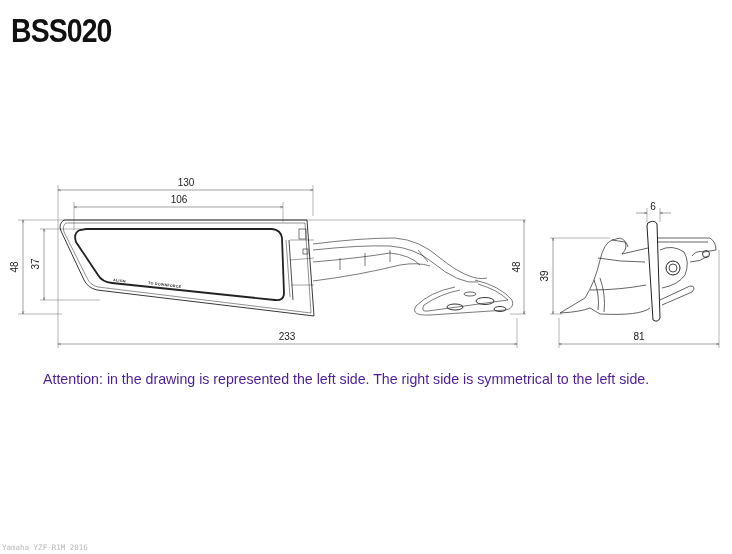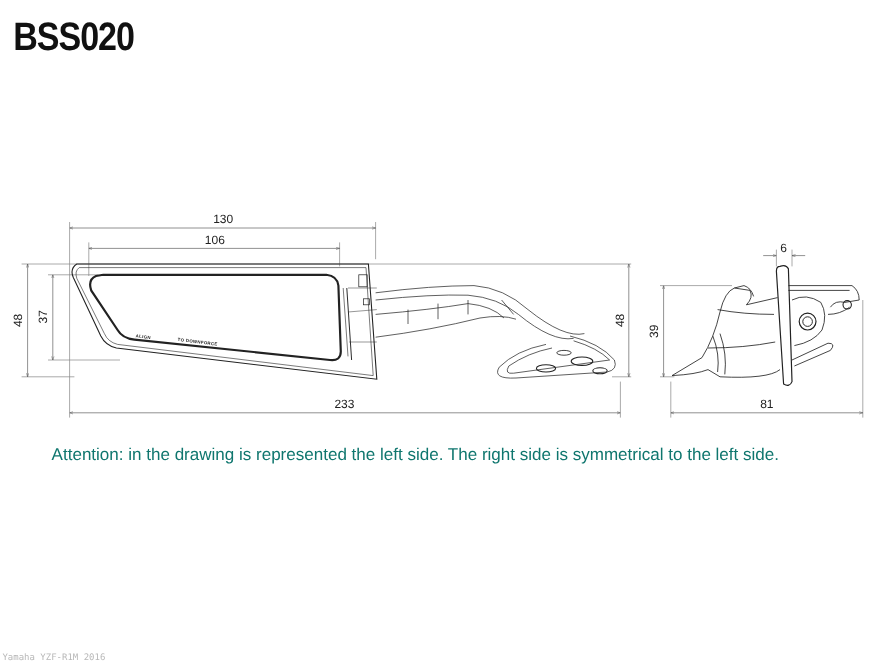--- a/index.html
+++ b/index.html
@@ -1,18 +1,18 @@
 <!DOCTYPE html>
 <html><head>
 <meta charset="utf-8">
 <style>
   html, body { margin:0; padding:0; background:#ffffff; }
   body { width:732px; height:554px; position:relative; overflow:hidden; font-family:"Liberation Sans", sans-serif; }
   .title { position:absolute; left:11px; top:12px; font-family:"Liberation Sans", sans-serif; font-weight:bold; font-size:33px; letter-spacing:-1px; color:#111; transform:scaleX(0.86); transform-origin:left top; }
-  .note { position:absolute; left:43px; top:371px; font-size:14.2px; color:#0f766e; white-space:nowrap; }
+  .note { position:absolute; left:43px; top:371px; font-size:14.2px; color:#4c1d95; white-space:nowrap; }
   .footer { position:absolute; left:2px; top:543px; font-family:"DejaVu Sans Mono", monospace; font-size:7.5px; color:#b8b8b8; white-space:nowrap; }
   svg.drawing { position:absolute; left:0; top:0; }
   .dimtxt { font-family:"Liberation Sans", sans-serif; font-size:10px; fill:#222; }
   .tiny { font-family:"Liberation Sans", sans-serif; font-size:3.6px; font-weight:bold; fill:#222; letter-spacing:0.3px; }
 </style>
 </head>
 <body>
 
 <div class="title">BSS020</div>
 

